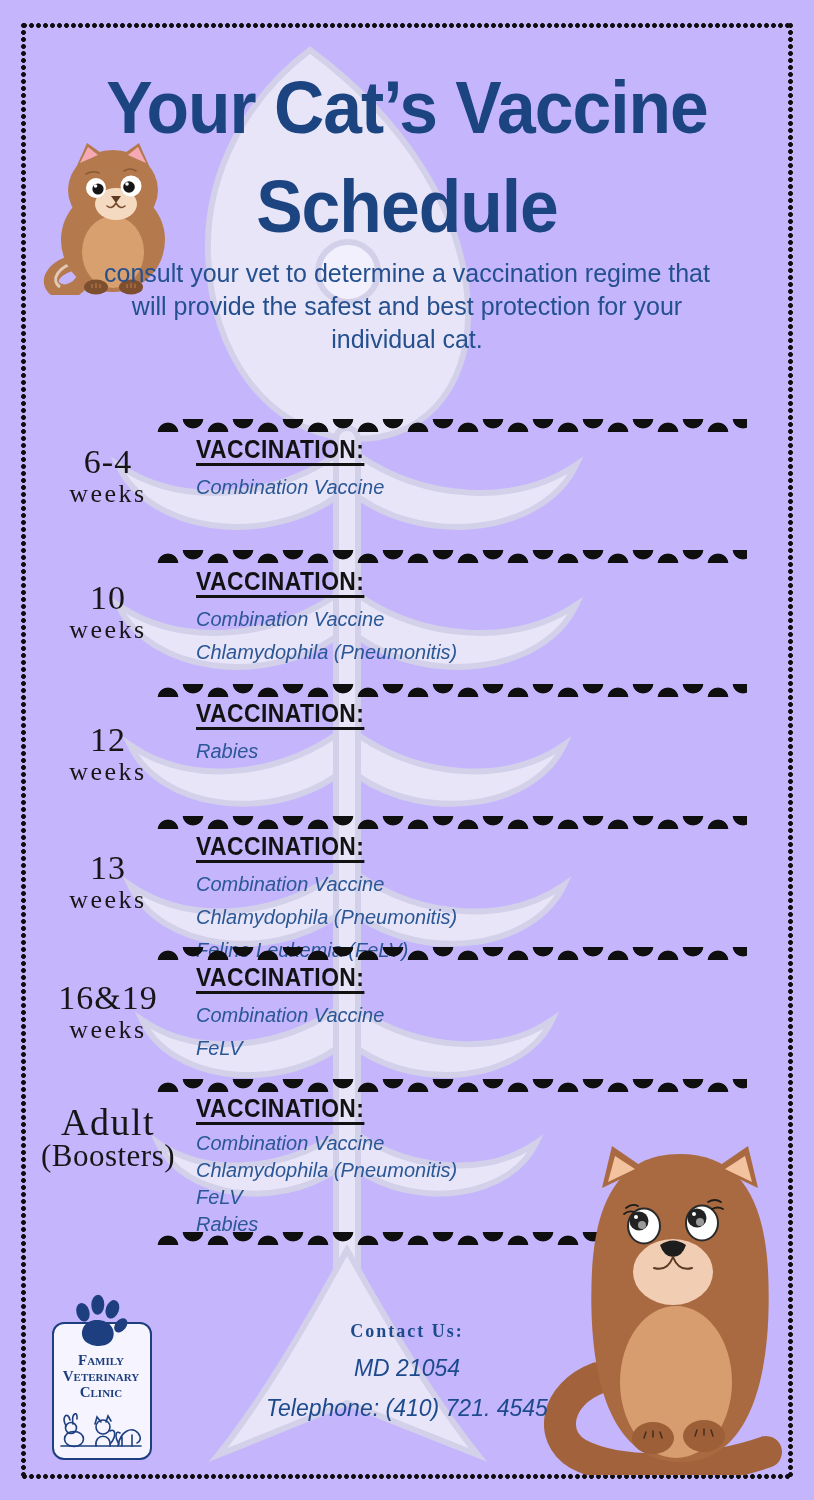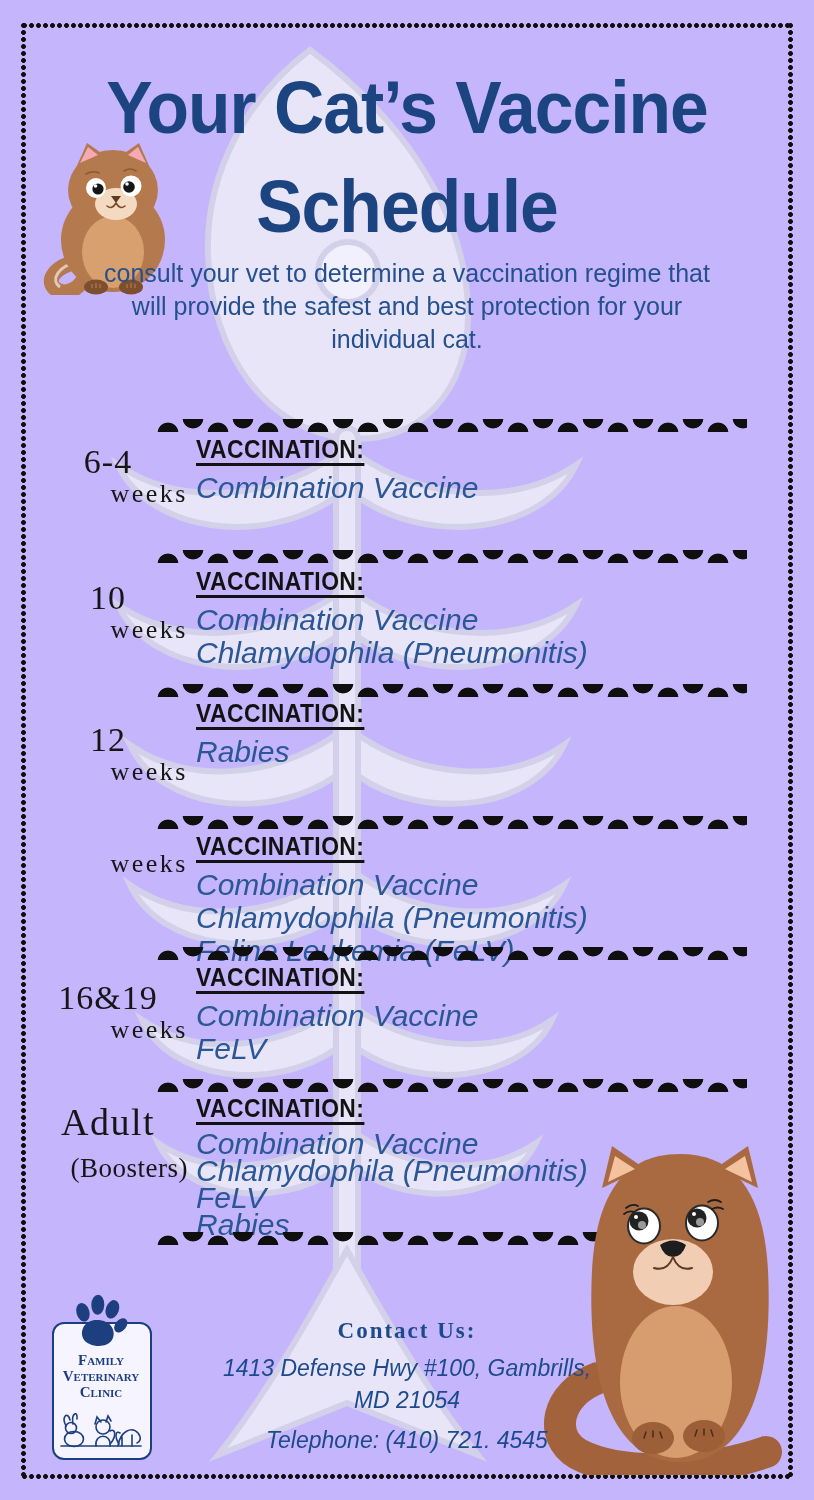--- a/index.html
+++ b/index.html
@@ -22,45 +22,45 @@
        background-image:
          radial-gradient(circle at 11px 14px,#0f0f0f 10px,rgba(0,0,0,0) 10.8px),
          radial-gradient(circle at 36px -1px,#0f0f0f 10px,rgba(0,0,0,0) 10.8px);
        background-size:50px 13px;background-repeat:repeat-x;}
   .sep.last{width:455px;}
 
   
   .age{position:absolute;left:28px;width:160px;text-align:center;color:#161616;
        font-family:"Liberation Serif",serif;}
   .age-main{font-size:34px;line-height:36px;letter-spacing:1px;}
-  .age-sub{font-size:26px;line-height:28px;letter-spacing:2.5px;text-align:right;}
+  .age-sub{font-size:26px;line-height:28px;letter-spacing:2.5px;}
   .age.adult .age-main{font-size:38px;line-height:40px;letter-spacing:1.5px;}
-  .age.adult .age-sub{font-size:27px;letter-spacing:0.5px;margin-top:12px;}
+  .age.adult .age-sub{font-size:31px;letter-spacing:0.5px;margin-top:0;}
 
   
   .vacc{position:absolute;left:196px;width:540px;}
   .vacc-h{display:inline-block;font-size:26px;font-weight:bold;color:#121212;line-height:30px;
           text-decoration:underline;text-underline-offset:5px;text-decoration-thickness:2.5px;
           transform:scaleX(0.88);transform-origin:0 0;white-space:nowrap;letter-spacing:0.5px;}
-  .vacc-items{margin-top:7px;font-style:italic;font-size:30px;color:#2b5796;line-height:33px;}
+  .vacc-items{margin-top:7px;font-style:italic;font-size:20px;color:#2b5796;line-height:33px;}
   .vacc-items.tight{line-height:27px;}
 
   
   .logo-frame{position:absolute;left:52px;top:1322px;width:96px;height:134px;
               border:2.5px solid #1e3f7f;border-radius:12px;background:rgba(255,255,255,0.85);}
   .logo-text{position:absolute;left:40px;top:1352px;width:122px;text-align:center;color:#1e3f7f;
              font-family:"Liberation Serif",serif;font-weight:bold;font-variant:small-caps;}
   .logo-l1{font-size:15px;line-height:16px;}
   .logo-l2{font-size:15px;line-height:16px;letter-spacing:0;}
   .logo-l3{font-size:15px;line-height:16px;}
   .paw{position:absolute;left:70px;top:1294px;}
   .logo-animals{position:absolute;left:58px;top:1404px;}
 
   .contact{position:absolute;left:187px;top:1316px;width:440px;text-align:center;color:#1d4a8c;}
-  .contact-h{font-family:"Liberation Serif",serif;font-weight:bold;font-size:23px;line-height:30px;letter-spacing:2px;}
+  .contact-h{font-family:"Liberation Serif",serif;font-weight:bold;font-size:18px;line-height:30px;letter-spacing:2px;}
   .contact-addr{margin-top:6px;font-style:italic;font-size:23px;line-height:32px;}
   .contact-tel{margin-top:9px;font-style:italic;font-size:23px;line-height:30px;}
 
   .wm{position:absolute;left:0;top:0;}
   .art{position:absolute;}
 </style>
 </head>
 <body>
 
 <div class="page">
@@ -157,20 +157,21 @@
   </div>
   <div class="vacc" style="top:698px;">
     <span class="vacc-h">VACCINATION:</span>
     <div class="vacc-items">
       <div>Rabies</div>
     </div>
   </div>
 
   <div class="sep" style="top:816px;"></div>
   <div class="age" style="top:850px;">
+    <div class="age-main">13</div>
     <div class="age-sub">weeks</div>
   </div>
   <div class="vacc" style="top:831px;">
     <span class="vacc-h">VACCINATION:</span>
     <div class="vacc-items">
       <div>Combination Vaccine</div>
       <div>Chlamydophila (Pneumonitis)</div>
       <div>Feline Leukemia (FeLV)</div>
     </div>
   </div>
@@ -257,19 +258,18 @@
       <path d="M38,42 C36,29 54,29 52,42"></path>
       <path d="M53,39 C59,31 57,24 52,27"></path>
       <path d="M60,42 C62,27 74,22 80,29 C84,34 82,38 79,39 M64,42 V33 M74,42 V31"></path>
       <path d="M61,40 C56,32 58,26 62,29"></path>
     </g>
   </svg>
 
   <div class="contact">
     <div class="contact-h">Contact Us:</div>
     <div class="contact-addr">
-      <div>1413 Defense Hwy #100, Gambrills,</div>
       <div>MD 21054</div>
     </div>
     <div class="contact-tel">Telephone: (410) 721. 4545</div>
   </div>
 
 </div>
 
 </body></html>

